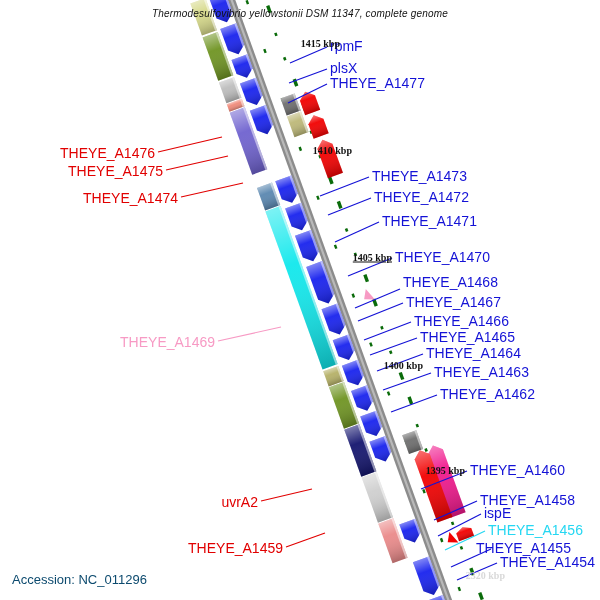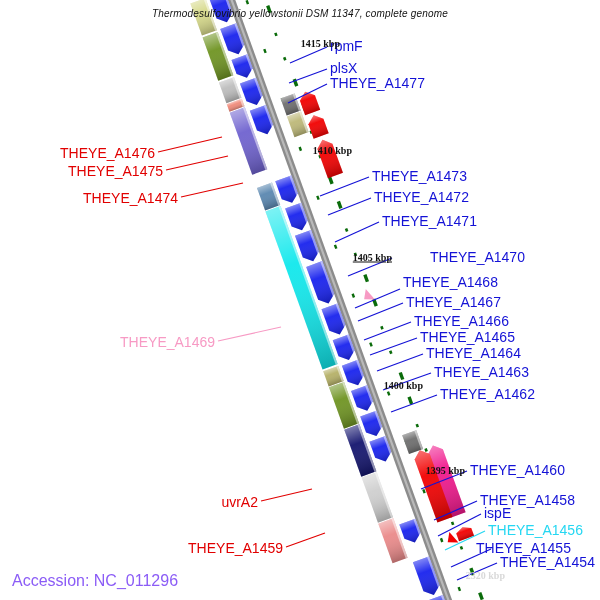--- a/index.html
+++ b/index.html
@@ -4,21 +4,21 @@
 <title>Genome Map</title>
 <style>
   html,body{margin:0;padding:0;background:#ffffff;}
   body{width:600px;height:600px;overflow:hidden;
        font-family:"Liberation Sans","DejaVu Sans",sans-serif;}
   #stage{position:relative;width:600px;height:600px;background:#ffffff;}
   #mapsvg{position:absolute;left:0;top:0;width:600px;height:600px;}
   .title{position:absolute;left:0;top:8px;width:600px;text-align:center;
          font-style:italic;font-size:10px;color:#111111;letter-spacing:.2px;
          font-family:"Liberation Sans","DejaVu Sans",sans-serif;}
-  .footer-left{position:absolute;left:12px;top:572px;font-size:16px;color:#8b5cf6;}
+  .footer-left{position:absolute;left:12px;top:572px;font-size:13px;color:#0c4a6e;}
   .footer-right{position:absolute;right:8px;top:572px;font-size:12.5px;color:#1a1a1a;}
   .lbl{position:absolute;font-size:14px;white-space:nowrap;
        font-family:Liberation Sans, sans-serif;}
   .lbl.blue{color:#1412d6;}
   .lbl.red{color:#e10000;}
   .lbl.cyan{color:#25d7f2;}
   .lbl.pink{color:#f79ac4;}
   .lbl.right{transform:translate(-100%,-50%);}
   .lbl.left{transform:translate(0,-50%);}
   .tick-lbl{position:absolute;font-size:10px;color:#111;font-weight:bold;
@@ -352,21 +352,21 @@
   <div id="labels-root">
       <div class="lbl blue left" style="left: 330px; top: 46px;">rpmF</div>
       <div class="lbl blue left" style="left: 330px; top: 68px;">plsX</div>
       <div class="lbl blue left" style="left: 330px; top: 83px;">THEYE_A1477</div>
       <div class="lbl red right" style="left: 155px; top: 153px;">THEYE_A1476</div>
       <div class="lbl red right" style="left: 163px; top: 171px;">THEYE_A1475</div>
       <div class="lbl red right" style="left: 178px; top: 198px;">THEYE_A1474</div>
       <div class="lbl blue left" style="left: 372px; top: 176px;">THEYE_A1473</div>
       <div class="lbl blue left" style="left: 374px; top: 197px;">THEYE_A1472</div>
       <div class="lbl blue left" style="left: 382px; top: 221px;">THEYE_A1471</div>
-      <div class="lbl blue left" style="left: 395px; top: 257px; margin-left: 35px;">THEYE_A1470</div>
+      <div class="lbl blue left" style="left: 395px; top: 257px;">THEYE_A1470</div>
       <div class="lbl blue left" style="left: 403px; top: 282px;">THEYE_A1468</div>
       <div class="lbl blue left" style="left: 406px; top: 302px;">THEYE_A1467</div>
       <div class="lbl blue left" style="left: 414px; top: 321px;">THEYE_A1466</div>
       <div class="lbl blue left" style="left: 420px; top: 337px;">THEYE_A1465</div>
       <div class="lbl blue left" style="left: 426px; top: 353px;">THEYE_A1464</div>
       <div class="lbl blue left" style="left: 434px; top: 372px;">THEYE_A1463</div>
       <div class="lbl blue left" style="left: 440px; top: 394px;">THEYE_A1462</div>
       <div class="lbl pink right" style="left: 215px; top: 342px;">THEYE_A1469</div>
       <div class="lbl red right" style="left: 258px; top: 502px;">uvrA2</div>
       <div class="lbl red right" style="left: 283px; top: 548px;">THEYE_A1459</div>
@@ -374,20 +374,20 @@
       <div class="lbl blue left" style="left: 480px; top: 500px;">THEYE_A1458</div>
       <div class="lbl blue left" style="left: 484px; top: 513px;">ispE</div>
       <div class="lbl cyan left" style="left: 488px; top: 530px;">THEYE_A1456</div>
       <div class="lbl blue left" style="left: 468px; top: 548px; margin-left: 8px;">THEYE_A1455</div>
       <div class="lbl blue left" style="left: 500px; top: 562px;">THEYE_A1454</div>
     </div>
   <div id="ticks-root">
       <div class="tick-lbl" style="left: 340px; top: 43px;">1415 kbp</div>
       <div class="tick-lbl" style="left: 352px; top: 150px;">1410 kbp</div>
       <div class="tick-lbl" style="left: 392px; top: 257px; text-decoration: underline;">1405 kbp</div>
-      <div class="tick-lbl" style="left: 423px; top: 385px;">1400 kbp</div>
+      <div class="tick-lbl" style="left: 423px; top: 365px;">1400 kbp</div>
       <div class="tick-lbl" style="left: 465px; top: 470px;">1395 kbp</div>
       <div class="tick-lbl faded" style="left: 505px; top: 575px;">2320 kbp</div>
     </div>
 
   <div class="footer-left">Accession: NC_011296</div>
 
 </div>
 
 </body></html>

